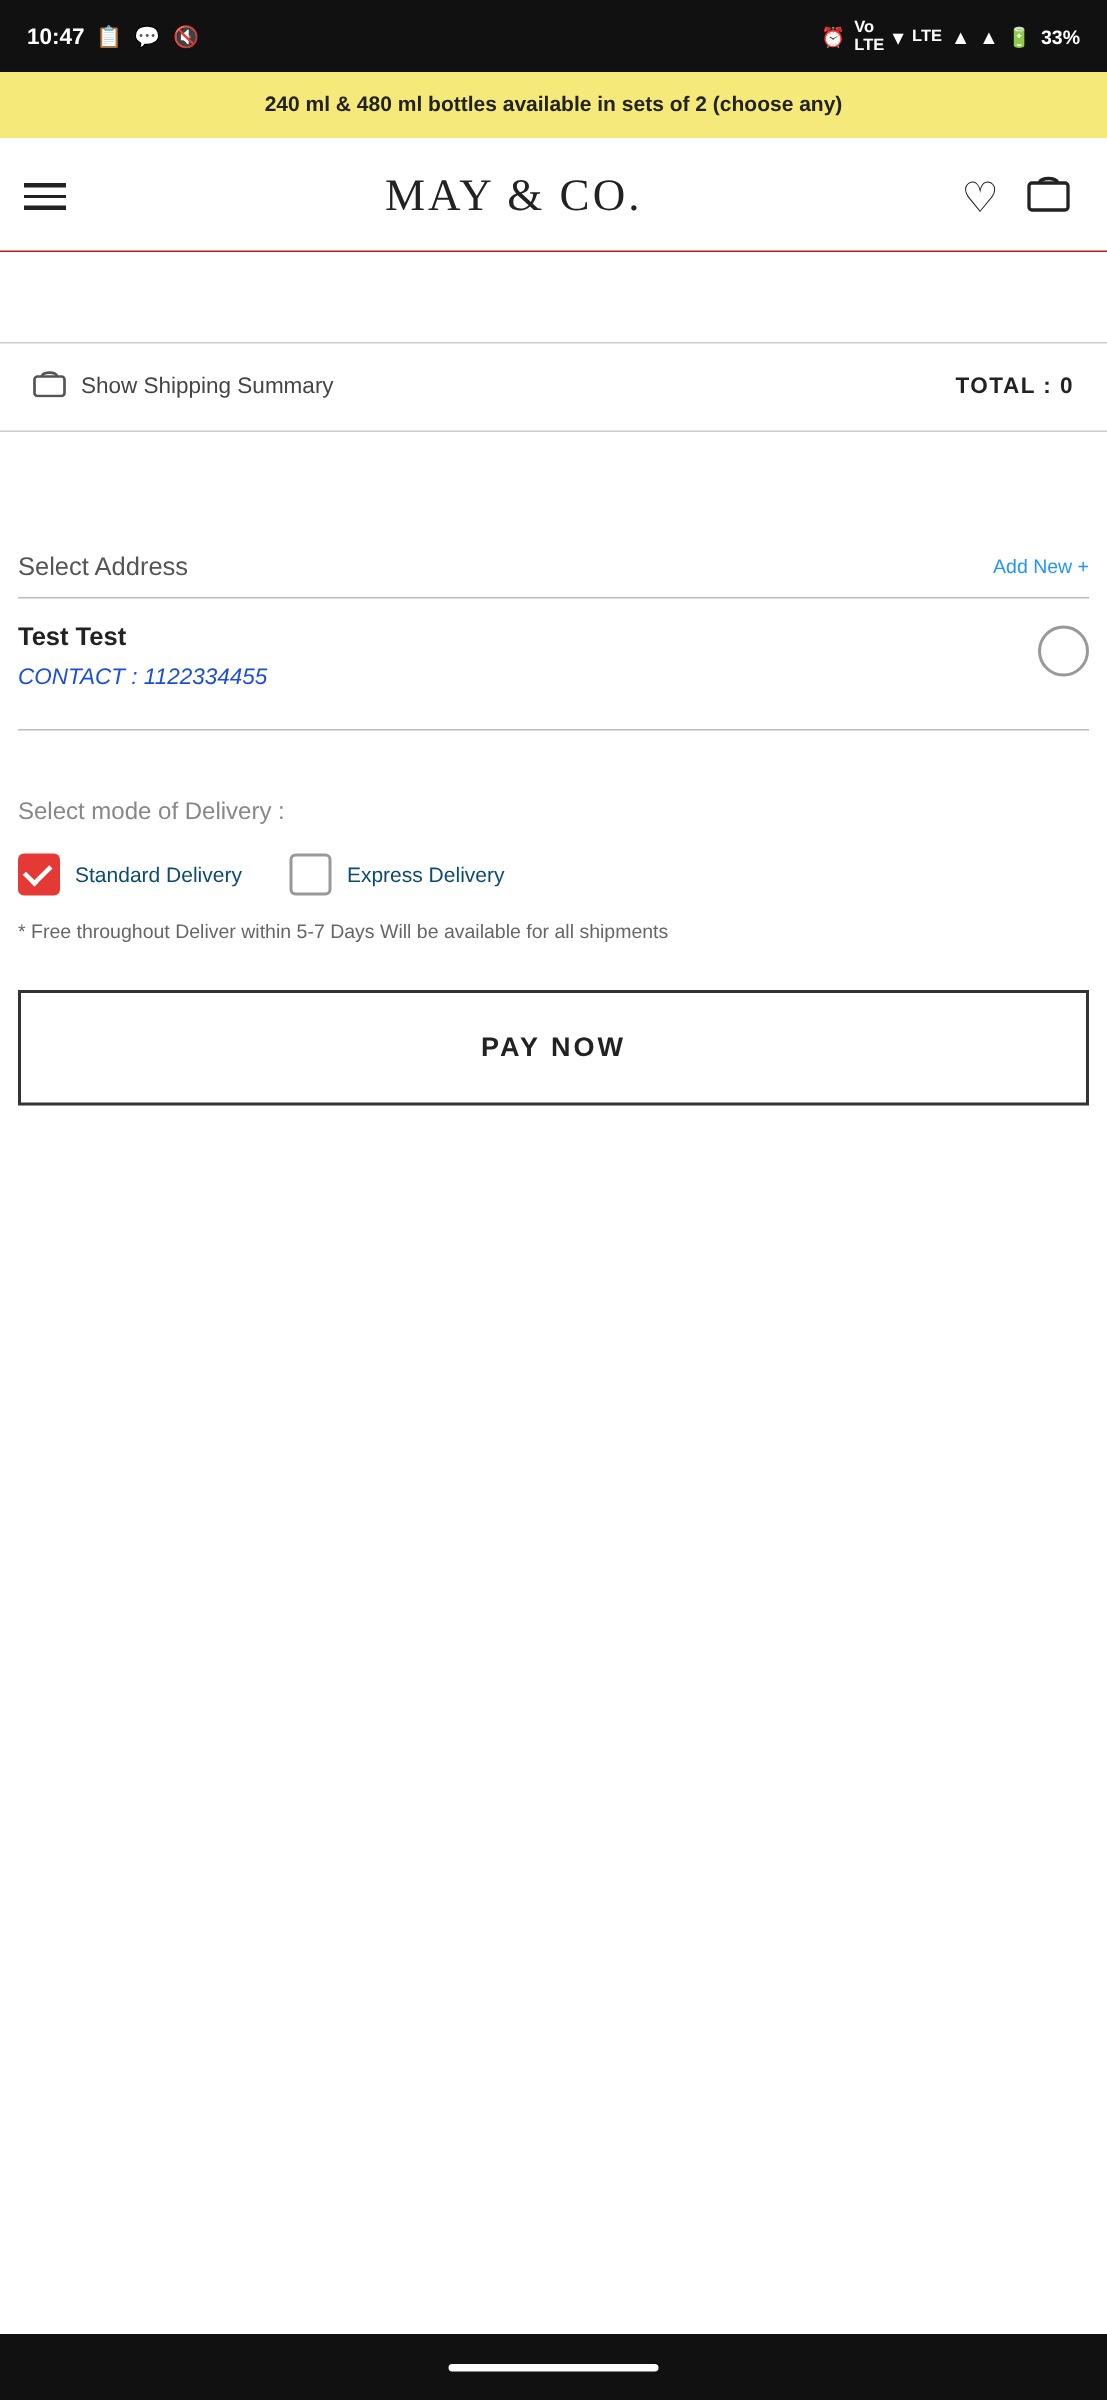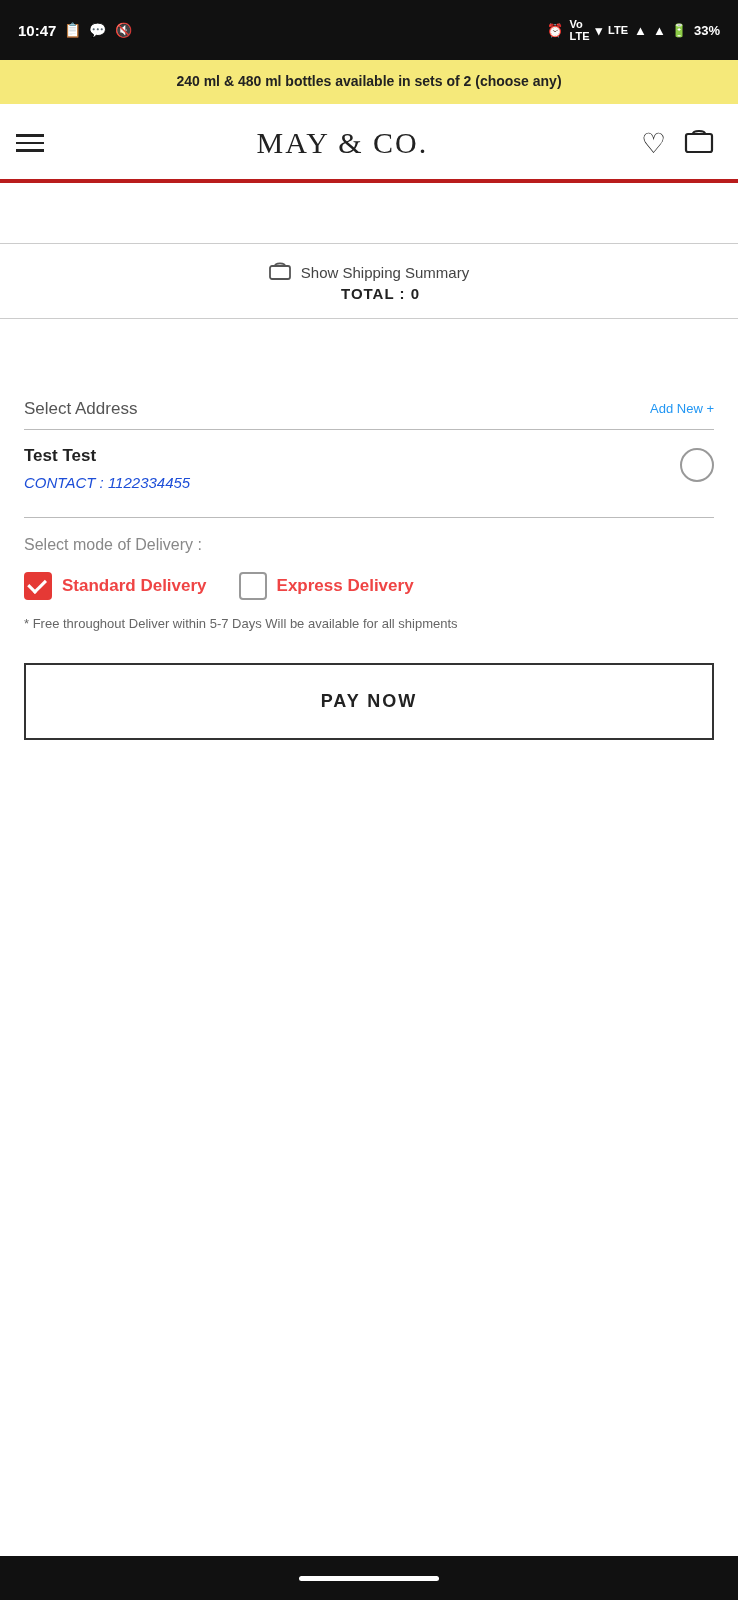--- a/index.html
+++ b/index.html
@@ -9,21 +9,21 @@
       min-height: 1600px;
       font-family: 'Helvetica Neue', Arial, sans-serif;
       background: #fff;
       color: #222;
     }
 
     
     .status-bar {
       background: #111;
       color: #fff;
-      height: 60px;
+      height: 48px;
       display: flex;
       align-items: center;
       justify-content: space-between;
       padding: 0 18px;
       font-size: 15px;
       font-weight: 600;
     }
     .status-left { display: flex; align-items: center; gap: 8px; }
     .status-right { display: flex; align-items: center; gap: 6px; font-size: 13px; }
 
@@ -37,21 +37,21 @@
       color: #222;
       line-height: 1.4;
     }
 
     
     .header {
       display: flex;
       align-items: center;
       justify-content: space-between;
       padding: 22px 24px 18px 16px;
-      border-bottom: 4px solid #b91c1c;
+      border-bottom: 1px solid #b91c1c;
     }
     .header-menu {
       display: flex;
       flex-direction: column;
       gap: 5px;
       cursor: pointer;
     }
     .header-menu span {
       display: block;
       width: 28px;
@@ -81,21 +81,20 @@
 
     
     .shipping-bar {
       display: flex;
       align-items: center;
       justify-content: space-between;
       padding: 16px 22px;
       border-top: 1.5px solid #ccc;
       border-bottom: 1.5px solid #ccc;
       background: #fff;
-      flex-direction: column;
     }
     .shipping-bar-left {
       display: flex;
       align-items: center;
       gap: 10px;
       font-size: 15px;
       color: #444;
       cursor: pointer;
     }
     .cart-icon-small {
@@ -104,21 +103,21 @@
     .shipping-bar-right {
       font-size: 15px;
       font-weight: 600;
       letter-spacing: 1px;
       color: #222;
       margin-left: 23px;
     }
 
     
     .content {
-      padding: 0 24px;
+      padding: 0 12px;
     }
 
     
     .section-spacer { height: 70px; }
 
     .address-header {
       display: flex;
       align-items: center;
       justify-content: space-between;
       margin-bottom: 10px;
@@ -143,21 +142,21 @@
       border-top: 1.5px solid #bbb;
       margin-bottom: 16px;
     }
 
     .address-card {
       display: flex;
       align-items: flex-start;
       justify-content: space-between;
       padding-bottom: 18px;
       border-bottom: 1.5px solid #bbb;
-      margin-bottom: 18px;
+      margin-bottom: 46px;
     }
     .address-info { flex: 1; }
     .address-name {
       font-size: 17px;
       font-weight: 700;
       color: #222;
       margin-bottom: 8px;
     }
     .address-line {
       font-size: 15px;
@@ -226,23 +225,23 @@
     }
     .checkbox-unchecked {
       width: 28px;
       height: 28px;
       border: 2.5px solid #999;
       border-radius: 4px;
       background: #fff;
       flex-shrink: 0;
     }
     .delivery-label {
-      font-size: 17px;
-      color: #ef4444;
-      font-weight: 700;
+      font-size: 14px;
+      color: #0c4a6e;
+      font-weight: 400;
     }
     .delivery-note {
       font-size: 13px;
       color: #666;
       line-height: 1.5;
       margin-top: 4px;
     }
 
     
     .pay-now-container {

